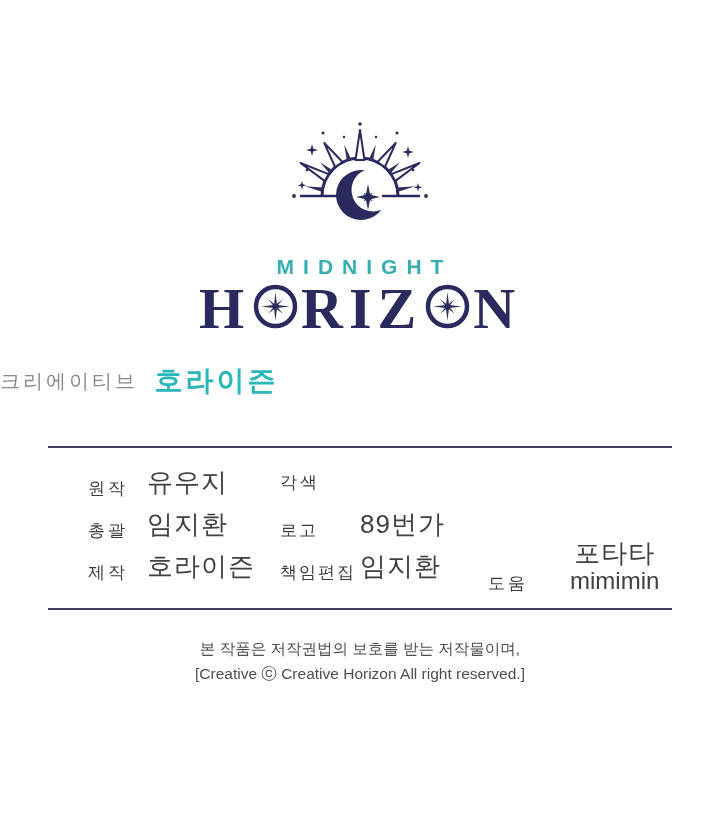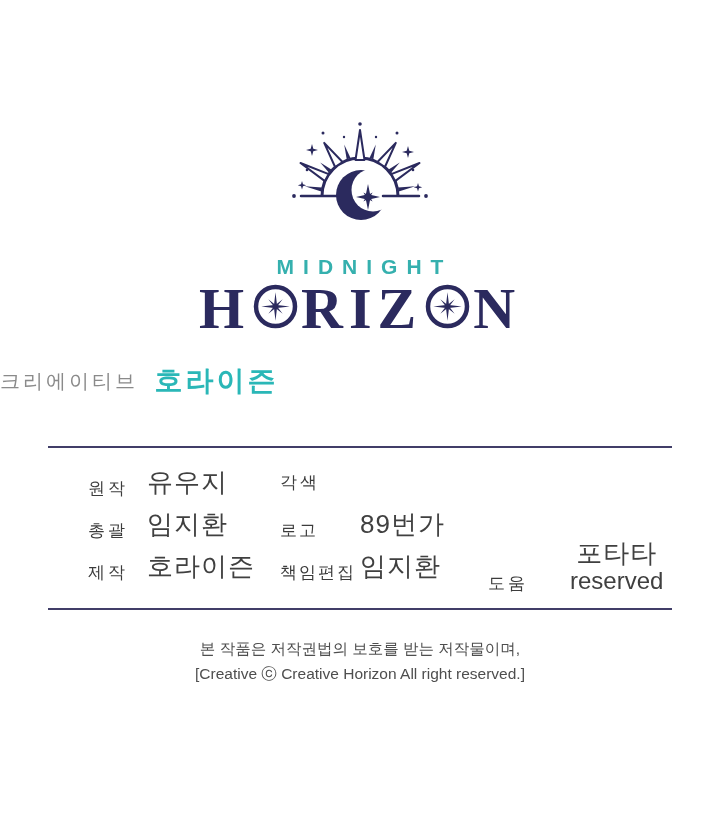--- a/index.html
+++ b/index.html
@@ -163,21 +163,21 @@
         <span class="cvalue">호라이즌</span>
       </div>
       <div class="ccell c2">
         <span class="clabel">책임편집</span>
         <span class="cvalue">임지환</span>
       </div>
       <div class="ccell c3">
         <span class="clabel">도움</span>
         <span class="cvalue two-line">
           <span>포타타</span>
-          <span class="l2">reserved</span>
+          <span class="l2">mimimin</span>
         </span>
       </div>
     </div>
   </div>
 
   <div class="divider bottom"></div>
 
   <div class="copyright">
     <div>본 작품은 저작권법의 보호를 받는 저작물이며,</div>
     <div>[Creative ⓒ Creative Horizon All right reserved.]</div>

